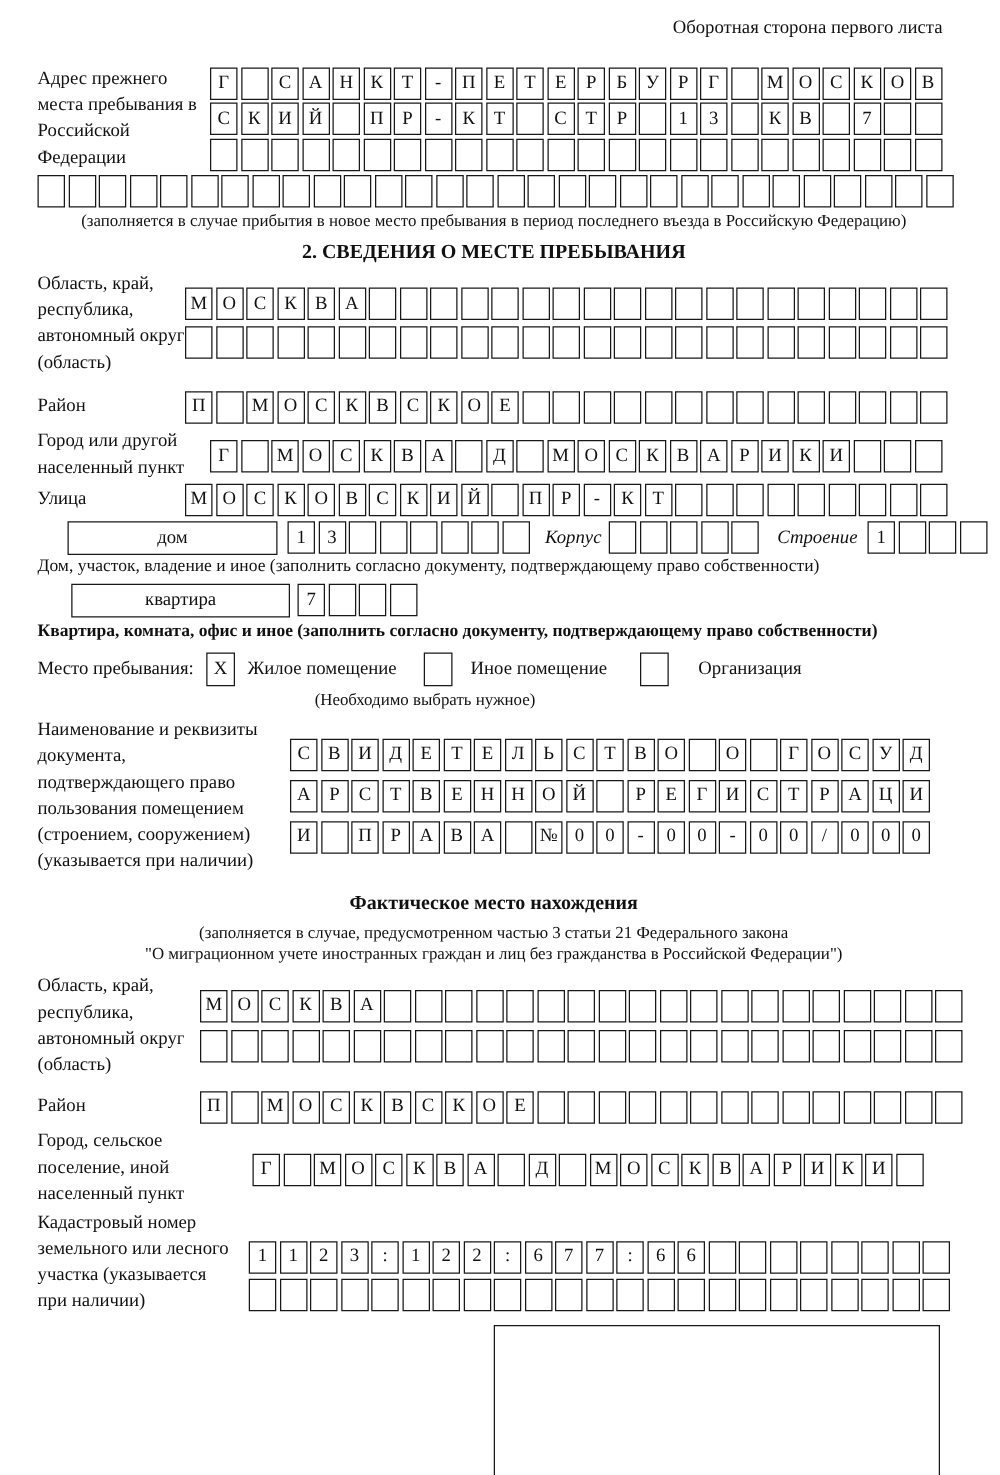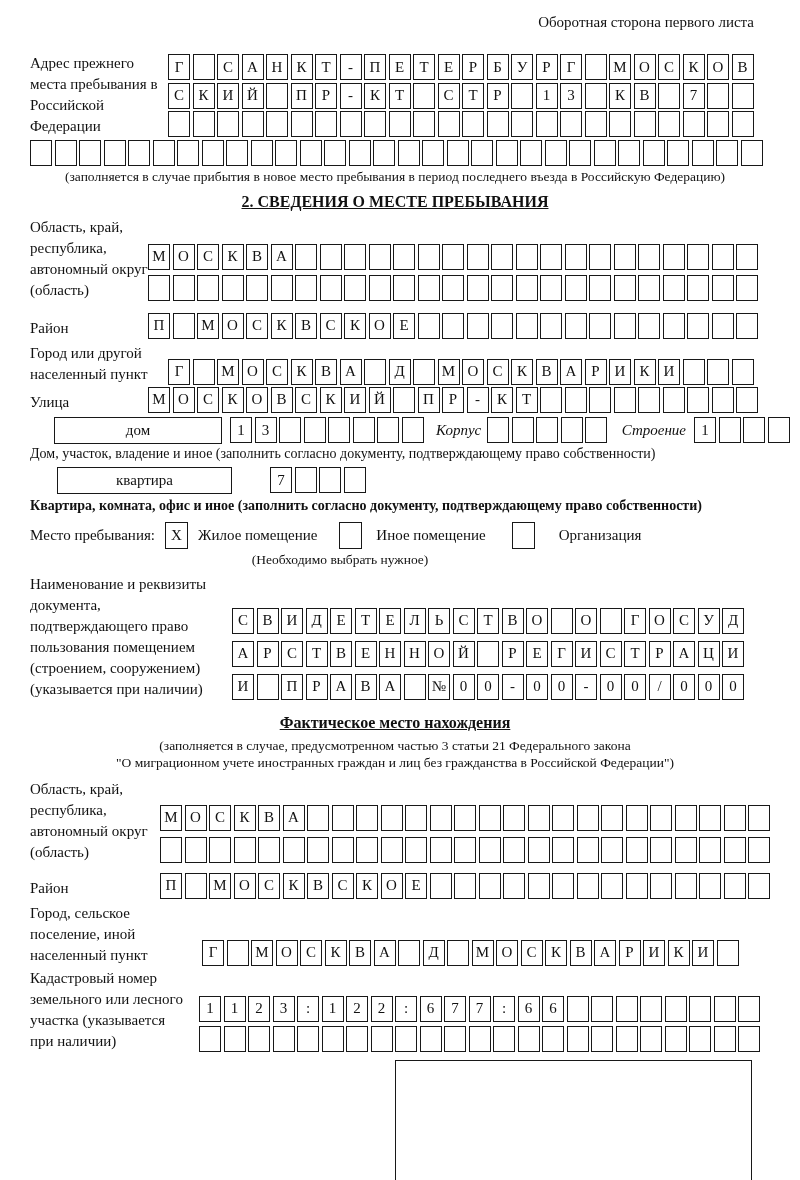--- a/index.html
+++ b/index.html
@@ -2,39 +2,39 @@
 <html><head>
 <meta charset="utf-8">
 <style>
   * { margin:0; padding:0; box-sizing:border-box; }
   html,body { width:800px; height:1180px; background:#ffffff; overflow:hidden; }
   body { font-family:"Liberation Serif","DejaVu Serif",serif; color:#111; }
   .page { position:relative; width:800px; height:1180px; padding:14px 40px 0 30px; }
 
   .hdr { text-align:right; font-size:15px; padding-right:6px; margin-bottom:22px; }
 
-  .frow { display:flex; align-items:flex-end; }
+  .frow { display:flex; align-items:center; }
   .lbl { font-size:15px; line-height:21px; flex:none; }
   .w132 { width:138px; }
   .w118 { width:118px; }
   .w130 { width:130px; }
   .w153 { width:153px; }
   .w172 { width:172px; padding-right:4px; }
   .w202 { width:202px; padding-right:10px; }
 
   .cells { display:flex; flex-wrap:nowrap; }
   .c { flex:none; width:22px; height:26px; margin-right:2.5px;
        border:1.5px solid #181818; display:inline-flex; align-items:center;
        justify-content:center; font-size:15px; background:#fff; }
   .mb2 { margin-bottom:2.5px; }
   .mb7 { margin-bottom:7px; }
 
   .fullrow { margin-top:2.5px; }
   .note { font-size:13.5px; text-align:center; margin-top:3px; }
-  .title { font-size:16px; font-weight:bold; text-align:center; margin:8px 0 6px 0;text-decoration:underline; }
+  .title { font-size:16px; font-weight:bold; text-align:center; margin:8px 0 6px 0; }
 
   .labelbox { border:1.5px solid #181818; height:27px; display:inline-flex;
               align-items:center; justify-content:center; font-size:15px; flex:none; }
   .bx168 { width:168px; margin-right:8px; }
   .bx175 { width:175px; margin-right:6px; }
   .inlbl { font-size:15px; line-height:27px; flex:none;font-style:italic; }
 
   .stayrow { display:flex; align-items:center; font-size:15px; margin-top:8px; }
   .chk { width:23px; height:27px; border:1.5px solid #181818; display:inline-flex;
          align-items:center; justify-content:center; font-size:15px; flex:none; }
@@ -343,21 +343,21 @@
     <div class="inlbl" style="margin:0 8px 0 12px;">Строение</div>
     <div class="cells">
         <span class="c">1</span>
         <span class="c"></span>
         <span class="c"></span>
         <span class="c"></span>
       </div>
   </div>
   <div class="notewide" style="text-align:left;">Дом, участок, владение и иное (заполнить согласно документу, подтверждающему право собственности)</div>
 
-  <div class="frow" style="margin-top:5px;align-items:center;margin-left:27px;gap:32px;">
+  <div class="frow" style="margin-top:5px;align-items:center;margin-left:27px;">
     <div class="labelbox bx175">квартира</div>
     <div class="cells">
         <span class="c">7</span>
         <span class="c"></span>
         <span class="c"></span>
         <span class="c"></span>
       </div>
   </div>
   <div class="notewide" style="text-align:left;margin-top:4px;font-weight:bold;">Квартира, комната, офис и иное (заполнить согласно документу, подтверждающему право собственности)</div>
 

